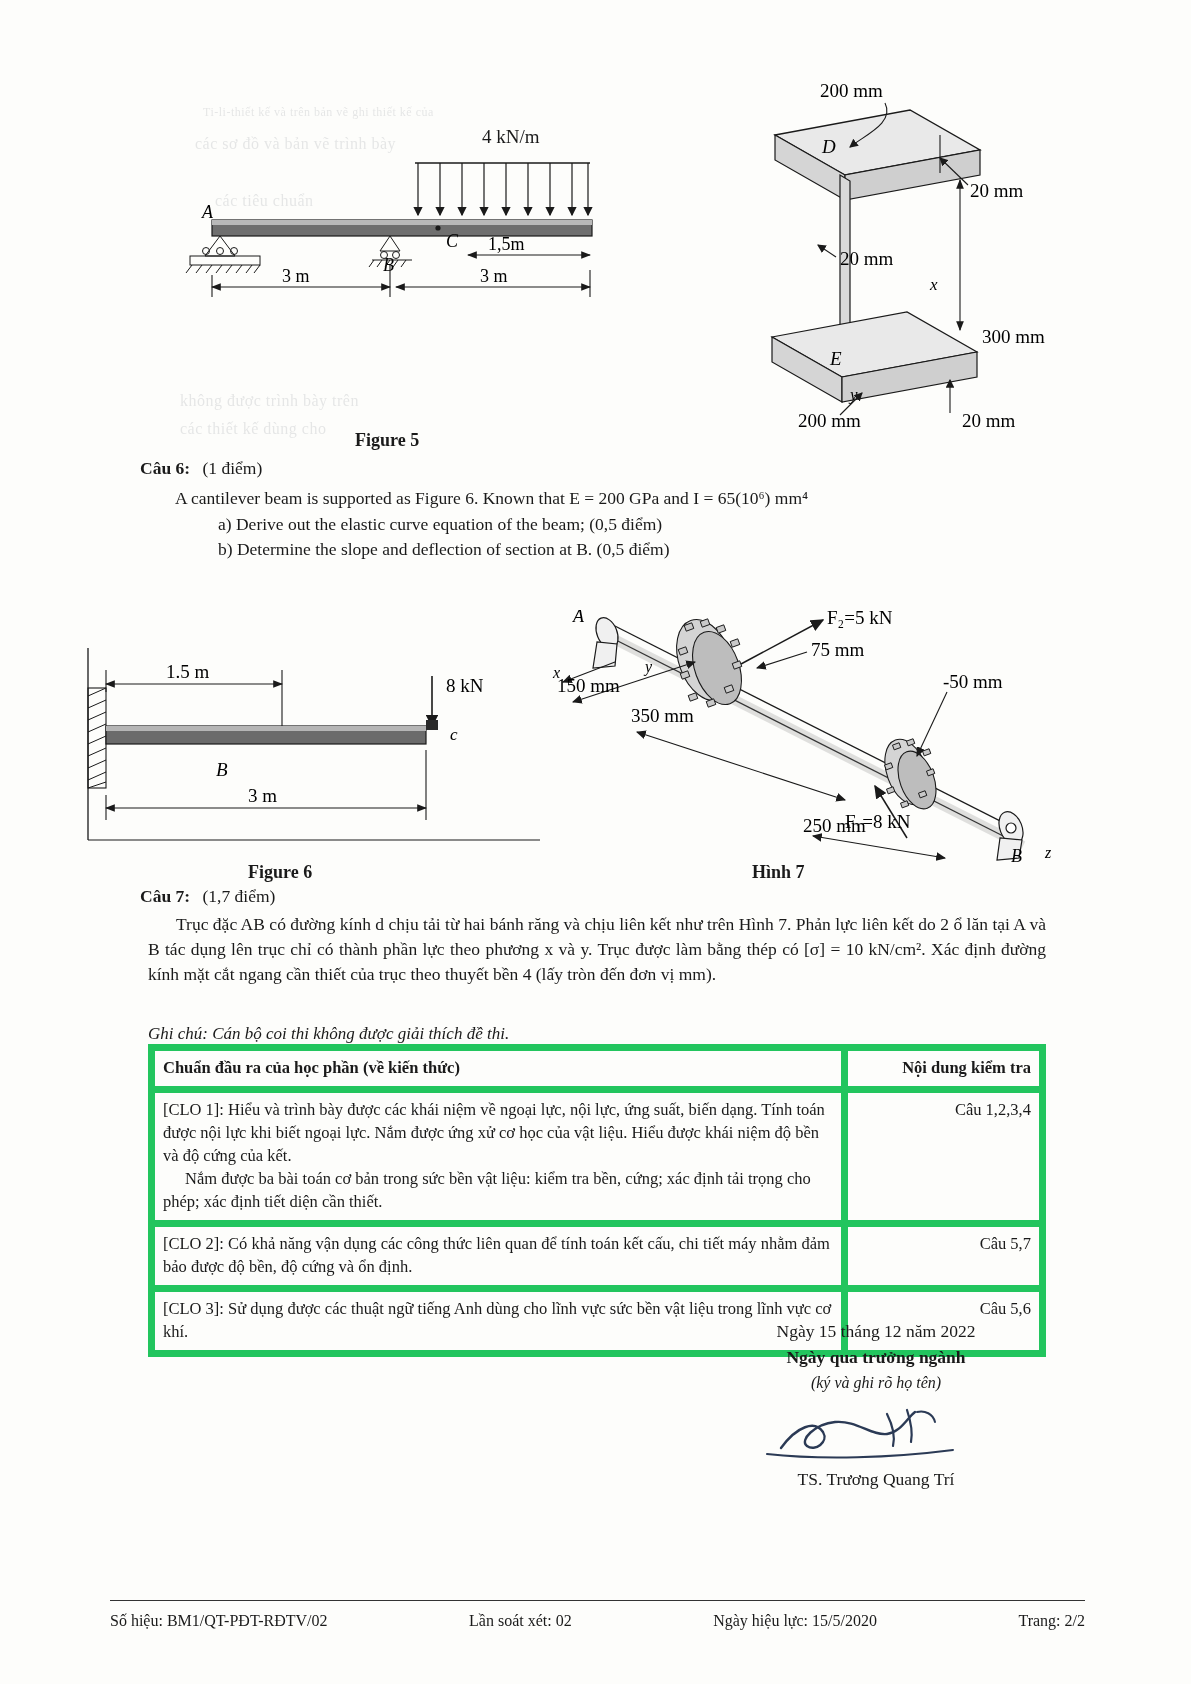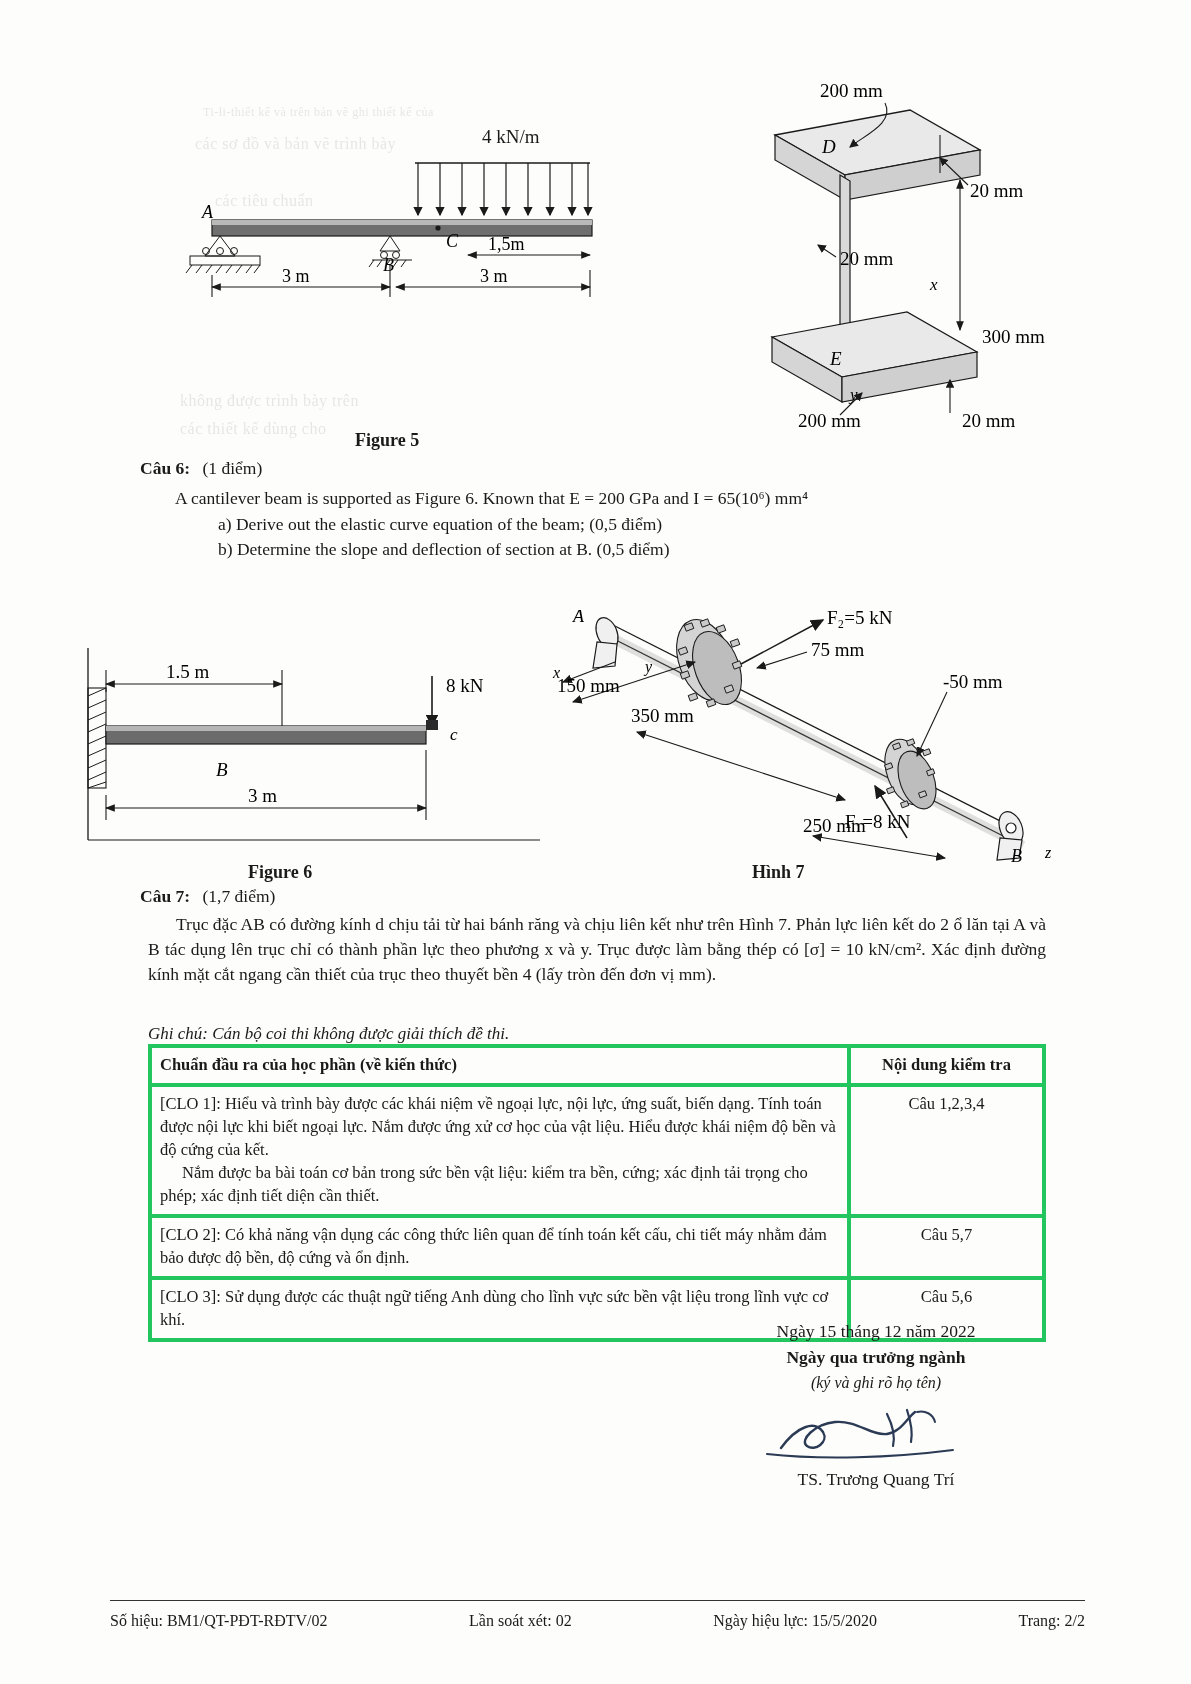--- a/index.html
+++ b/index.html
@@ -76,30 +76,30 @@
   #clo-table {
     position: absolute;
     left: 148px;
     top: 1044px;
     width: 898px;
     border-collapse: collapse;
     font-size: 16.5px;
     line-height: 23px;
   }
   #clo-table td, #clo-table th {
-    border: 4px solid #22c55e;
+    border: 7px solid #22c55e;
     padding: 5px 8px 7px 8px;
     vertical-align: top;
   }
   #clo-table th {
     font-weight: bold;
     text-align: left;
   }
   #clo-table th.right-col, #clo-table td.right-col {
-    text-align: center;
+    text-align: right;
     width: 175px;
   }
   .indent-first { text-indent: 22px; display: block; }
 
   
   #sign-block {
     position: absolute;
     right: 150px;
     top: 1318px;
     width: 330px;

